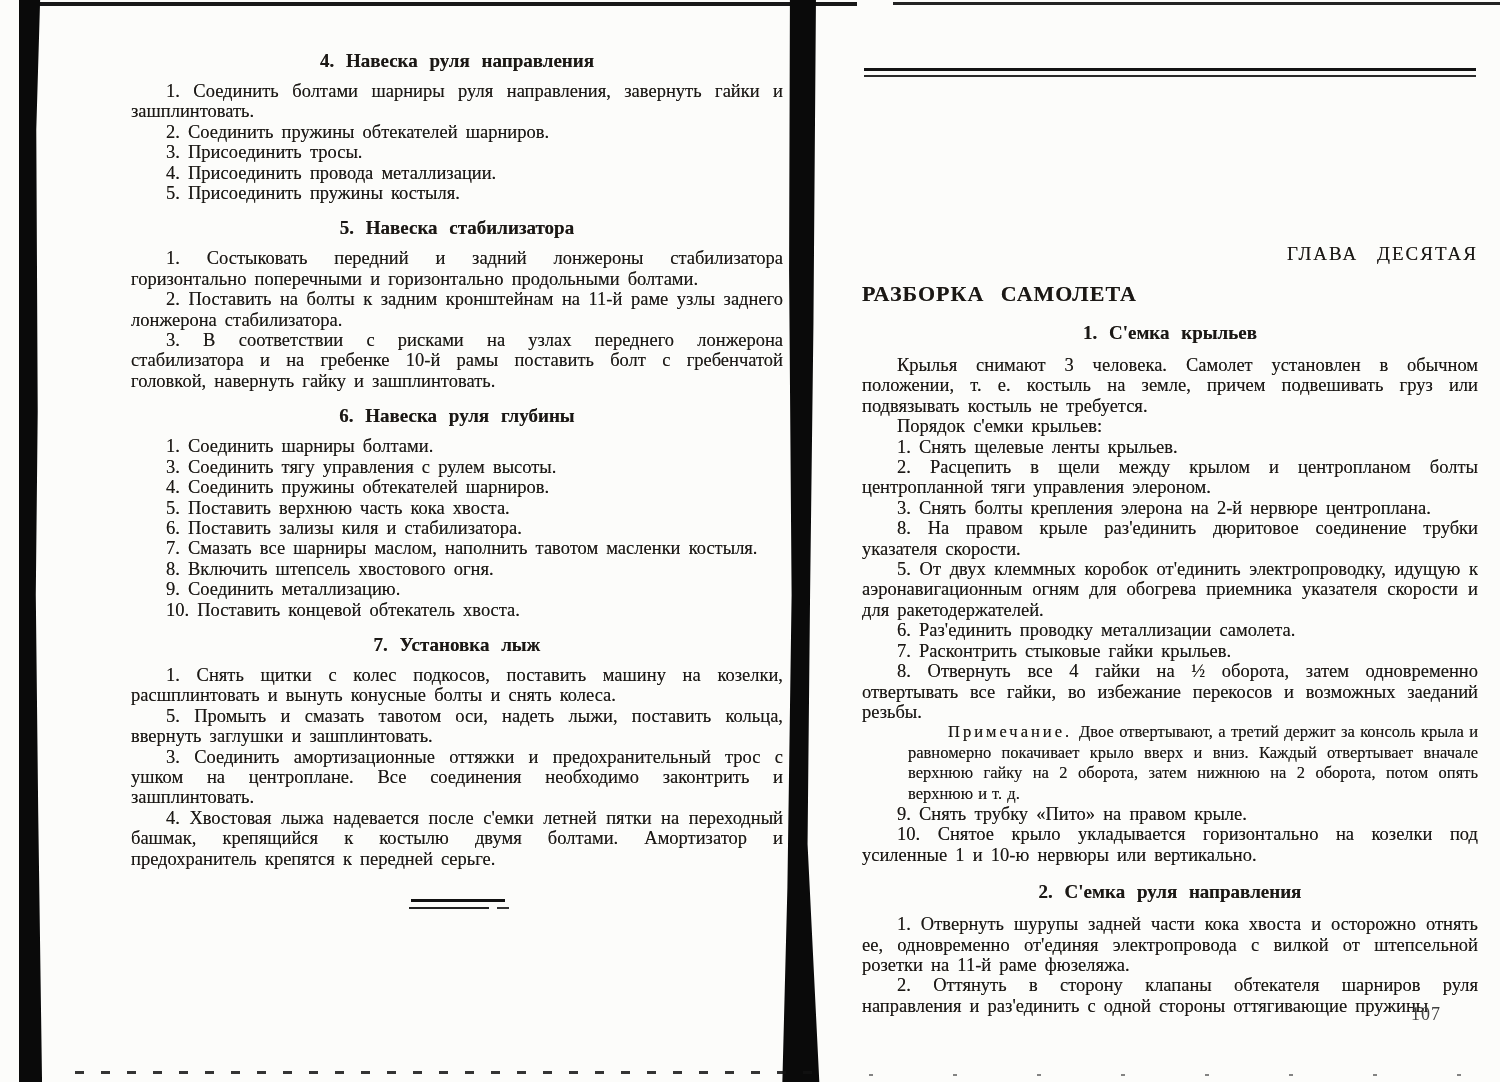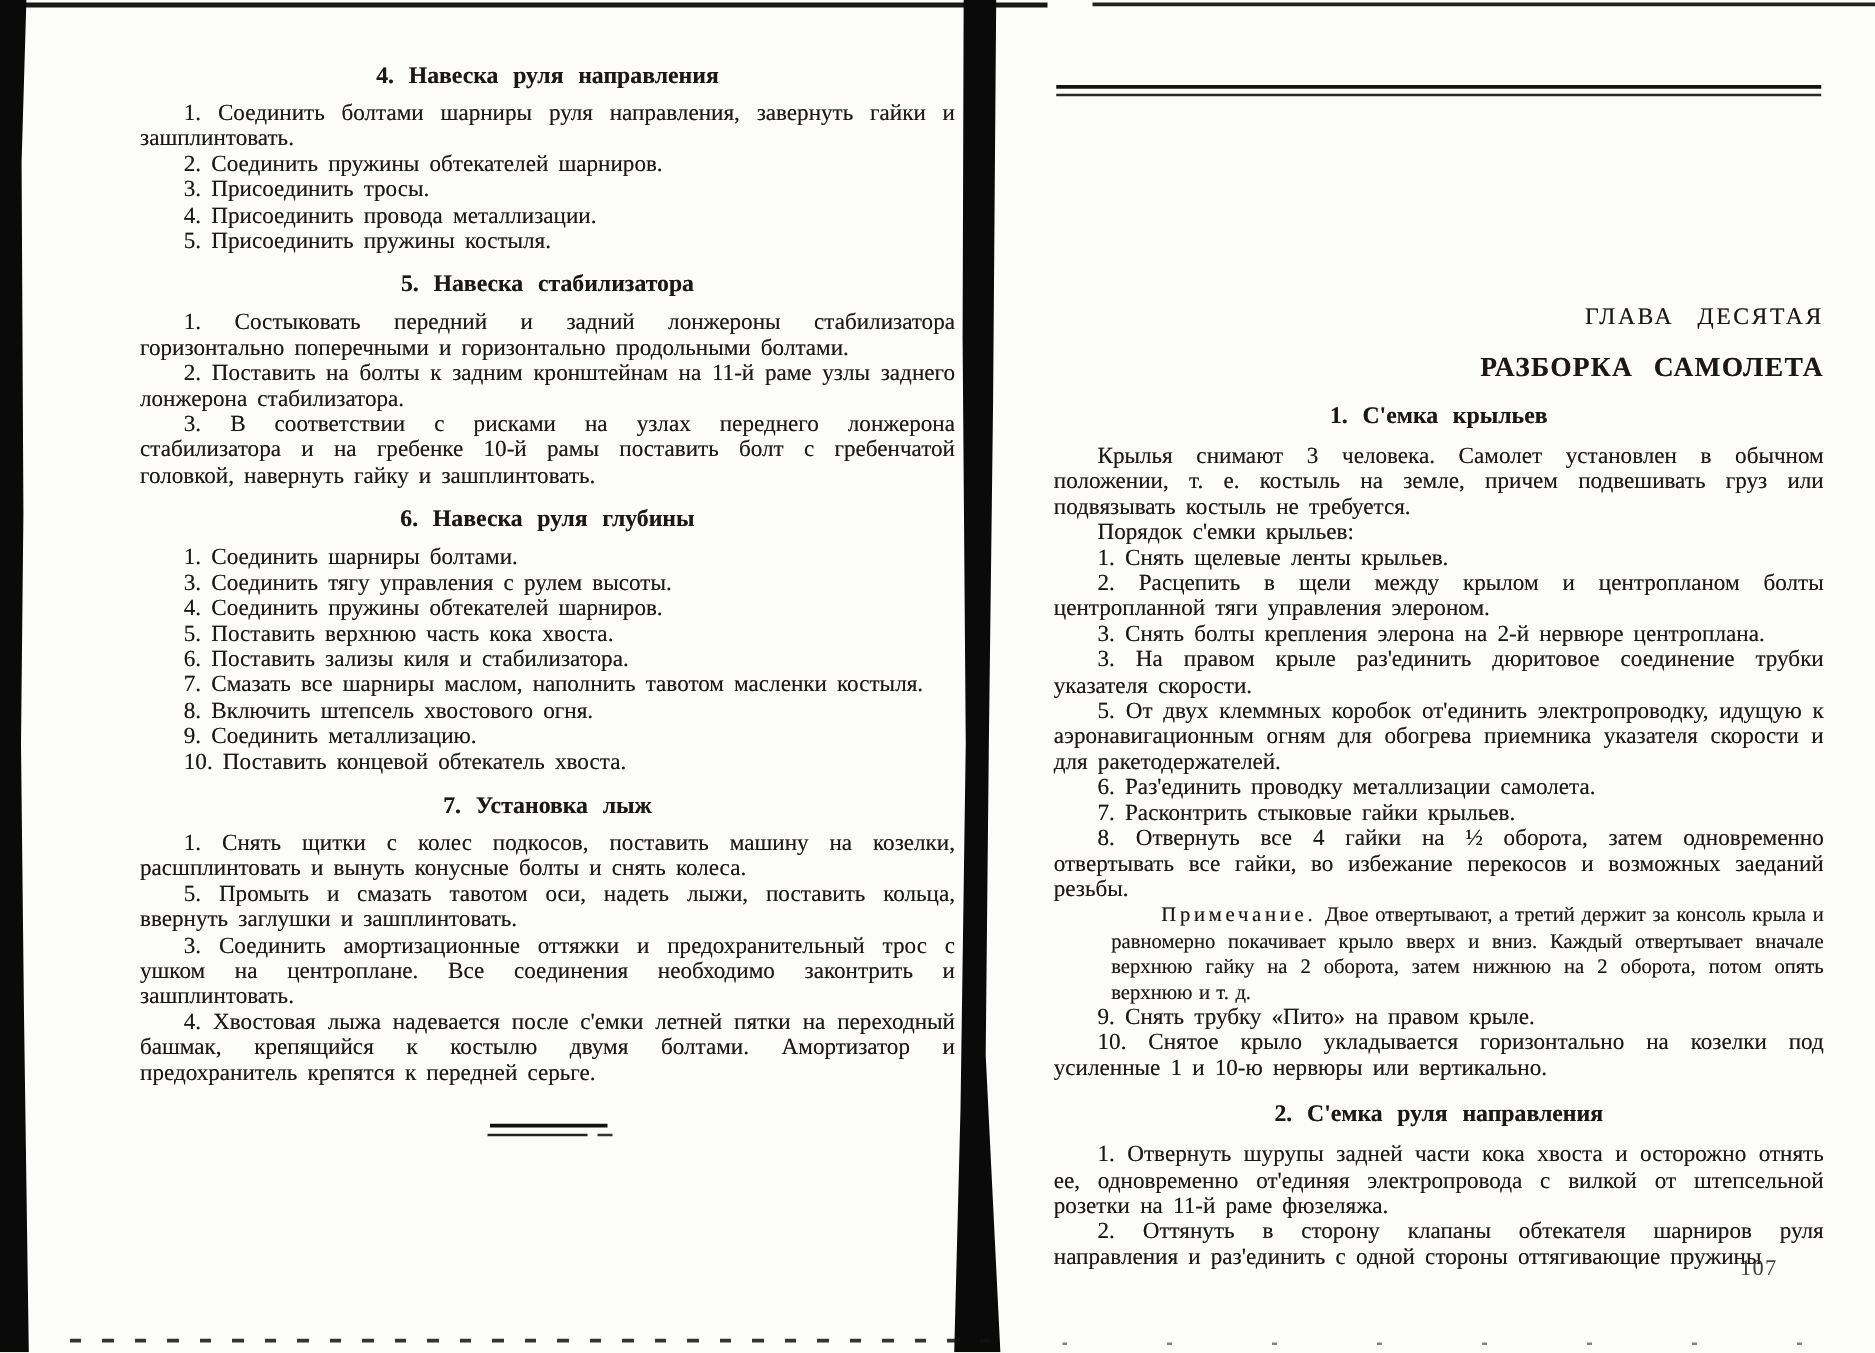--- a/index.html
+++ b/index.html
@@ -3,21 +3,21 @@
 <meta charset="utf-8">
 <style>
   html, body {
     margin: 0; padding: 0;
     width: 1500px; height: 1082px;
     background: #fcfcfa;
     overflow: hidden;
     font-family: "Liberation Serif", "DejaVu Serif", serif;
     color: #1b1815;
   }
-  .scan { position: relative; width: 1360px; height: 1082px; }
+  .scan { position: relative; width: 1360px; height: 1082px; margin-left: 19px; }
 
   
   .edge-band-left {
     position: absolute; left: 0; top: 0; width: 24px; height: 1082px;
     background: #0a0a0a;
     clip-path: polygon(8% 0, 88% 0, 72% 12%, 78% 38%, 70% 55%, 80% 75%, 96% 100%, 0 100%, 0 0);
   }
   .spine-band {
     position: absolute; left: 760px; top: 0; width: 42px; height: 1082px;
     background: #0a0a0a;
@@ -72,21 +72,21 @@
     font-size: 19px;
     text-align: right;
     word-spacing: 12px;
     letter-spacing: 2px;
   }
   h1.chapter-title {
     margin: 17px 0 0 0;
     font-size: 22px;
     line-height: 24px;
     font-weight: bold;
-    text-align: right;
+    text-align: left;
     word-spacing: 10px;
     letter-spacing: 1px;
   }
   .page-right h2.sec-head { margin-top: 16px; margin-bottom: 11px; }
 
   .note {
     margin-left: 46px;
     font-size: 16.5px;
     line-height: 20.4px;
     text-indent: 40px;
@@ -151,21 +151,21 @@
     <div class="double-rule"></div>
     <div class="chapter-head">ГЛАВА ДЕСЯТАЯ</div>
     <h1 class="chapter-title">РАЗБОРКА САМОЛЕТА</h1>
 
     <h2 class="sec-head">1. С'емка крыльев</h2>
     <p>Крылья снимают 3 человека. Самолет установлен в обычном положении, т. е. костыль на земле, причем подвешивать груз или подвязывать костыль не требуется.</p>
     <p>Порядок с'емки крыльев:</p>
     <p>1. Снять щелевые ленты крыльев.</p>
     <p>2. Расцепить в щели между крылом и центропланом болты центропланной тяги управления элероном.</p>
     <p>3. Снять болты крепления элерона на 2-й нервюре центроплана.</p>
-    <p>3. На правом крыле раз'единить дюритовое соединение трубки указателя скорости.</p>
+    <p>8. На правом крыле раз'единить дюритовое соединение трубки указателя скорости.</p>
     <p>5. От двух клеммных коробок от'единить электропроводку, идущую к аэронавигационным огням для обогрева приемника указателя скорости и для ракетодержателей.</p>
     <p>6. Раз'единить проводку металлизации самолета.</p>
     <p>7. Расконтрить стыковые гайки крыльев.</p>
     <p>8. Отвернуть все 4 гайки на ½ оборота, затем одновременно отвертывать все гайки, во избежание перекосов и возможных заеданий резьбы.</p>
     <p class="note"><span class="note-label">Примечание.</span><span class="note-body">Двое отвертывают, а третий держит за консоль крыла и равномерно покачивает крыло вверх и вниз. Каждый отвертывает вначале верхнюю гайку на 2 оборота, затем нижнюю на 2 оборота, потом опять верхнюю и т. д.</span></p>
     <p>9. Снять трубку «Пито» на правом крыле.</p>
     <p>10. Снятое крыло укладывается горизонтально на козелки под усиленные 1 и 10-ю нервюры или вертикально.</p>
 
     <h2 class="sec-head">2. С'емка руля направления</h2>
     <p>1. Отвернуть шурупы задней части кока хвоста и осторожно отнять ее, одновременно от'единяя электропровода с вилкой от штепсельной розетки на 11-й раме фюзеляжа.</p>

